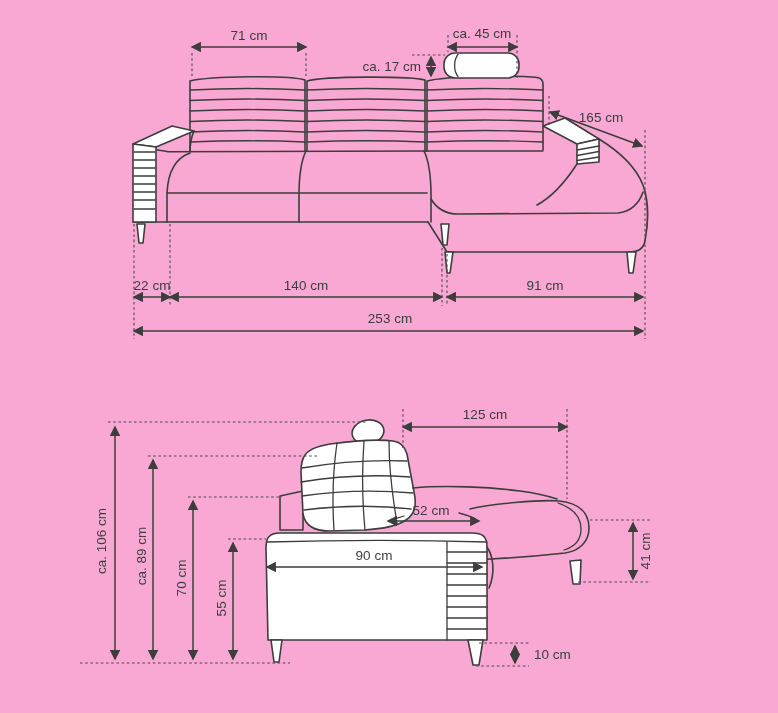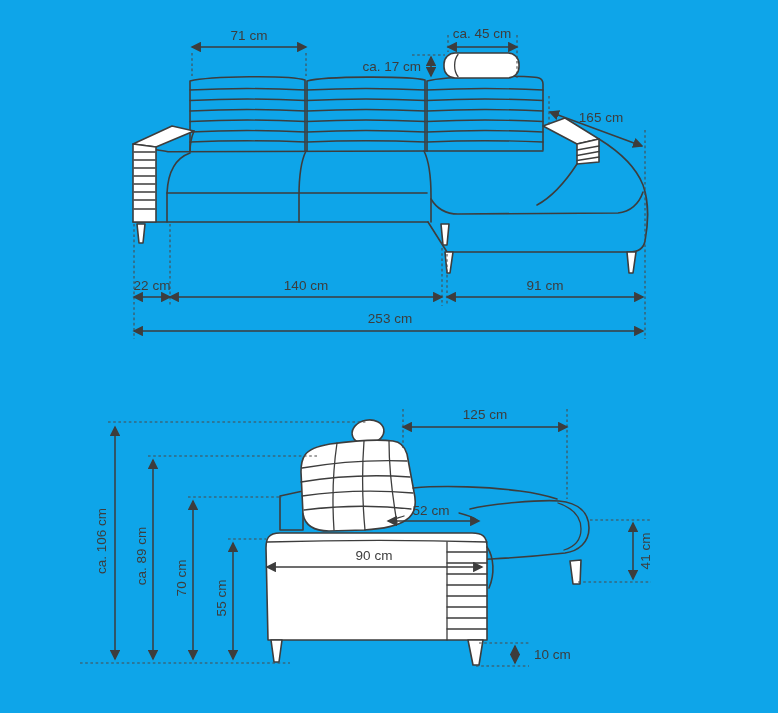--- a/index.html
+++ b/index.html
@@ -1,16 +1,16 @@
 <!DOCTYPE html>
 <html><head>
 <meta charset="utf-8">
 <style>
   html,body{margin:0;padding:0;background:#ffffff;}
-  .stage{position:relative;width:778px;height:713px;background:#0ea5e9;overflow:hidden;
+  .stage{position:relative;width:778px;height:713px;background:#f9a8d4;overflow:hidden;
          font-family:"Liberation Sans", sans-serif;}
   svg{display:block;}
   .outline{fill:none;stroke:#3d3d3d;stroke-width:1.6;stroke-linejoin:round;stroke-linecap:round;}
   .outline-f{fill:#ffffff;stroke:#3d3d3d;stroke-width:1.6;stroke-linejoin:round;}
   .chan{fill:none;stroke:#3d3d3d;stroke-width:1.3;stroke-linecap:round;}
   .dim{fill:none;stroke:#3d3d3d;stroke-width:1.5;}
   .dot{fill:none;stroke:#4a4a4a;stroke-width:1.1;stroke-dasharray:2.6 2.6;}
   .lbl{font-family:"Liberation Sans", sans-serif;font-size:13.5px;fill:#3d3d3d;}
 </style>
 </head>

